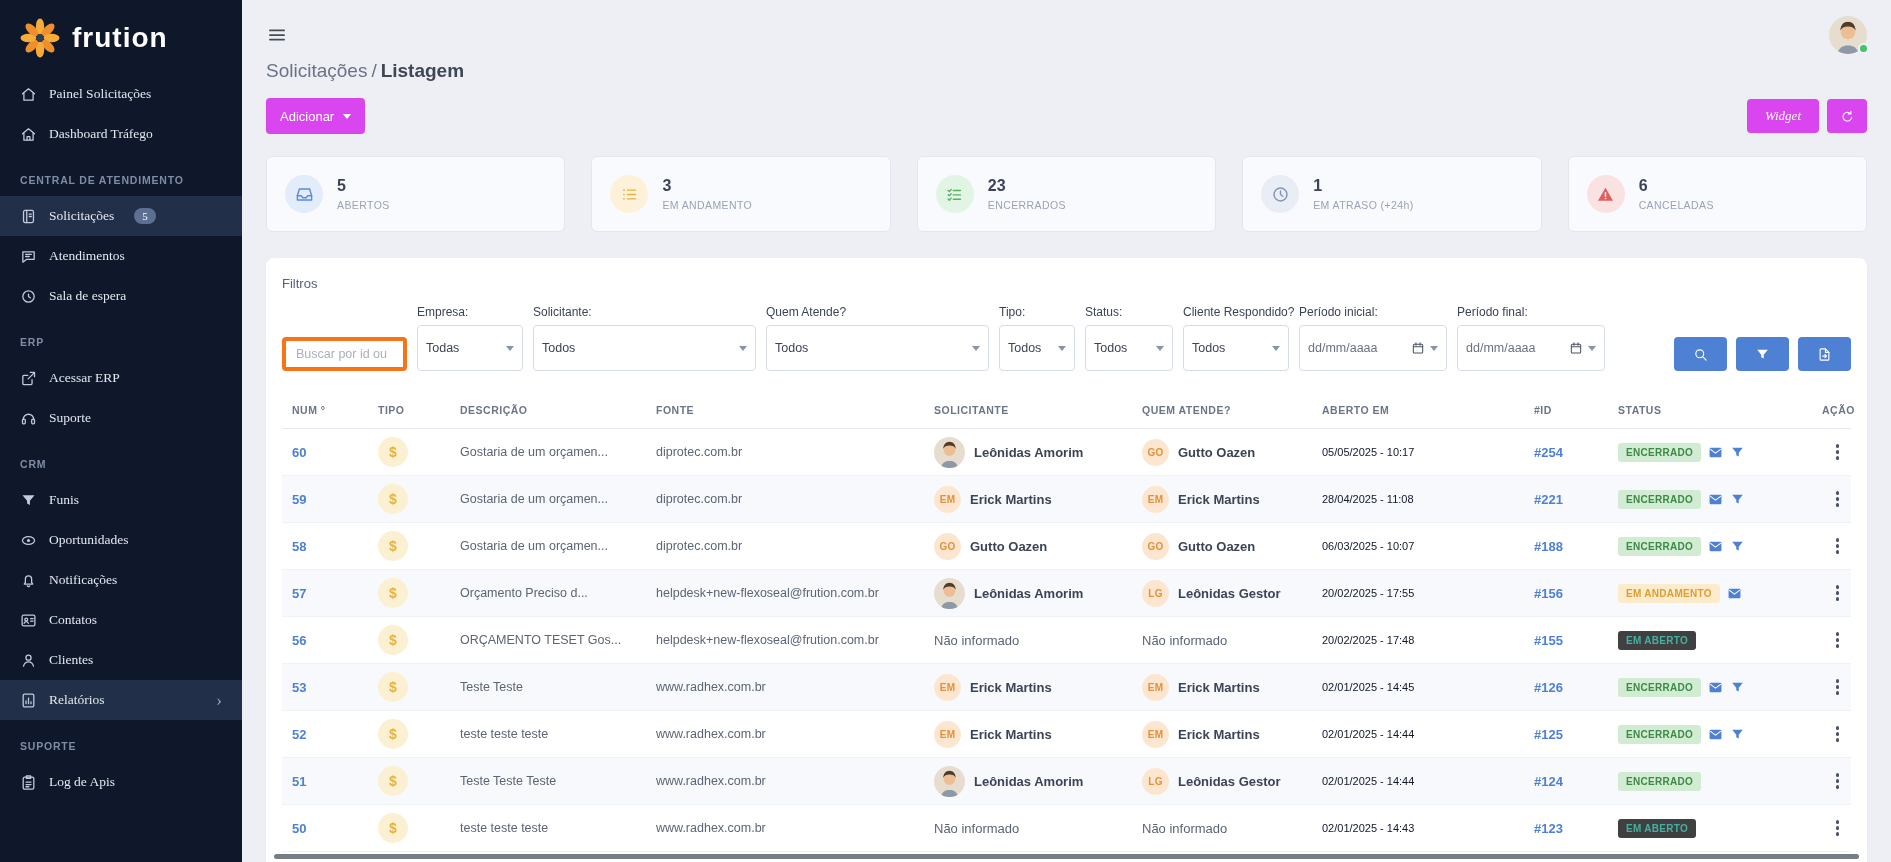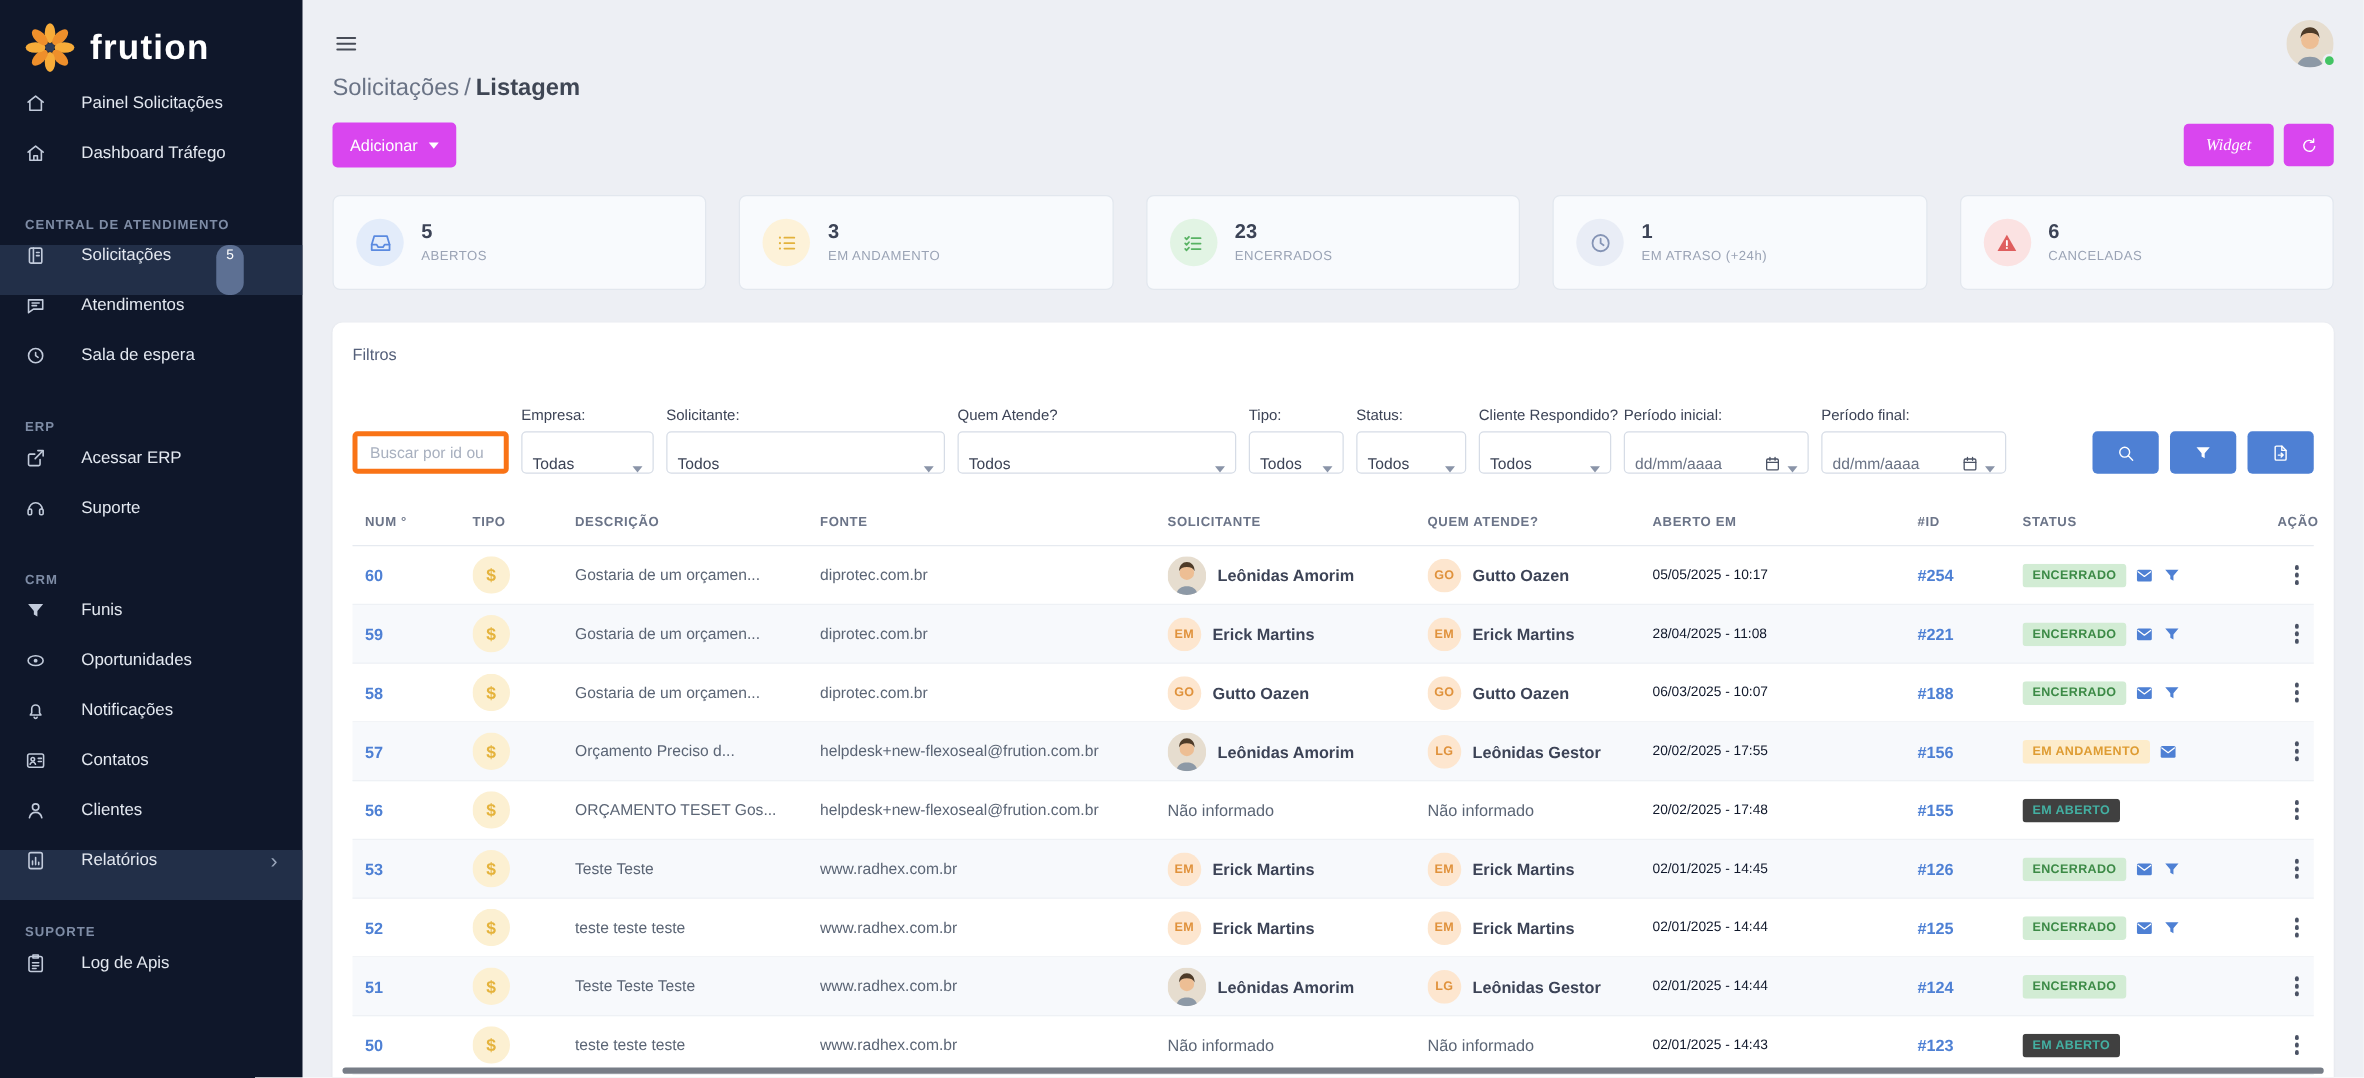--- a/index.html
+++ b/index.html
@@ -8,21 +8,21 @@
   .icon { display:inline-block; }
   .icon svg { width:100%; height:100%; display:block; }
 
   
   .sidebar { width:242px; flex-shrink:0; background:#0f172a; color:#cfd7e4; display:flex; flex-direction:column; overflow:hidden; }
   .logo-row { display:flex; align-items:center; gap:10px; padding:16px 18px 14px; cursor:pointer; }
   .logo-mark { width:44px; height:44px; }
   .logo-text { font-size:28px; font-weight:bold; color:#fff; letter-spacing:1px; }
   .menu { flex:1; }
   .nav-header { padding:20px 20px 10px; font-size:10.5px; letter-spacing:.8px; color:#7e8ca5; font-weight:bold; }
-  .nav-item { display:flex; gap:28px; height:40px; padding:0 20px; font-size:13.5px; color:#e3e8f0; cursor:pointer; }
+  .nav-item { display:flex; align-items:center; gap:12px; height:40px; padding:0 20px; font-size:13.5px; color:#e3e8f0; cursor:pointer;font-family:Liberation Serif, serif; }
   .nav-item.active { background:#222f48; }
   .nav-icon { width:17px; height:17px; color:#c2cbdb; flex-shrink:0; }
   .nav-badge { margin-left:8px; background:#5d7093; color:#fff; font-size:11px; border-radius:10px; padding:2px 8px; }
   .nav-chevron { margin-left:auto; font-size:17px; color:#9aa6bb; line-height:1; }
 
   
   .main { flex:1; display:flex; flex-direction:column; padding:14px 24px 0; min-width:0; }
   .topbar { display:flex; justify-content:space-between; align-items:center; height:42px; }
   .hamburger { width:22px; height:20px; color:#474c57; cursor:pointer; }
   .avatar-wrap { position:relative; width:38px; height:38px; cursor:pointer; }
@@ -48,21 +48,21 @@
   .stat-icon { width:38px; height:38px; border-radius:50%; display:flex; align-items:center; justify-content:center; flex-shrink:0; }
   .stat-icon .icon { width:19px; height:19px; }
   .stat-value { font-size:16px; font-weight:bold; color:#3c4356; }
   .stat-label { font-size:10.5px; color:#9aa3b5; letter-spacing:.4px; margin-top:4px; }
 
   
   .panel { margin-top:26px; background:#fff; border-radius:8px 8px 0 0; flex:1; padding:18px 16px 0; position:relative; overflow:hidden; box-shadow:0 1px 2px rgba(20,30,60,.05); }
   .panel-title { font-size:13px; color:#55607a; }
   .filter-row { display:flex; align-items:flex-end; gap:10px; margin-top:14px; }
   .filter-label { font-size:12px; color:#3c4356; margin-bottom:6px; white-space:nowrap; }
-  .control { height:34px; border:1px solid #d6dce6; border-radius:4px; background:#fff; display:flex; align-items:flex-end; padding:0 8px; font-size:12.5px; color:#3c4356; cursor:pointer; }
+  .control { height:46px; border:1px solid #d6dce6; border-radius:4px; background:#fff; display:flex; align-items:center; padding:0 8px; font-size:12.5px; color:#3c4356; cursor:pointer; }
   .control .val { flex:1; white-space:nowrap; overflow:hidden; }
   .date-val { color:#6a7385; }
   .cal-icon { width:14px; height:14px; color:#4a5264; margin:0 5px; flex-shrink:0; }
   .search-input { height:34px; width:125px; border:4px solid #f97316; border-radius:4px; padding:0 10px; font-size:12.5px; font-family:inherit; color:#3c4356; flex-shrink:0; }
   .search-input::placeholder { color:#a8b0bf; }
   .filter-buttons { margin-left:auto; display:flex; gap:9px; }
   .icon-btn { width:53px; height:34px; background:#4e80d4; border:none; border-radius:4px; display:flex; align-items:center; justify-content:center; cursor:pointer; color:#fff; }
   .icon-btn .icon { width:15px; height:15px; }
 
   
@@ -414,21 +414,21 @@
             <span class="chev"></span>
           </div>
         </div>
         <div class="filter-field" style="width: 106px;">
           <div class="filter-label">Cliente Respondido?</div>
           <div class="control">
             <span class="val">Todos</span>
             <span class="chev"></span>
           </div>
         </div>
-        <div class="filter-field" style="width: 148px; margin-top: 20px;">
+        <div class="filter-field" style="width: 148px;">
           <div class="filter-label">Período inicial:</div>
           <div class="control">
             <span class="val date-val">dd/mm/aaaa</span>
             <span class="cal-icon icon">
               <svg viewBox="0 0 24 24" fill="none" stroke="currentColor" stroke-width="1.8" stroke-linecap="round" stroke-linejoin="round">
                 <rect x="4" y="5.5" width="16" height="15" rx="1.8"></rect>
                 <path d="M4 10h16M8.5 3.2v4M15.5 3.2v4"></path>
               </svg>
             </span>
             <span class="chev"></span>

